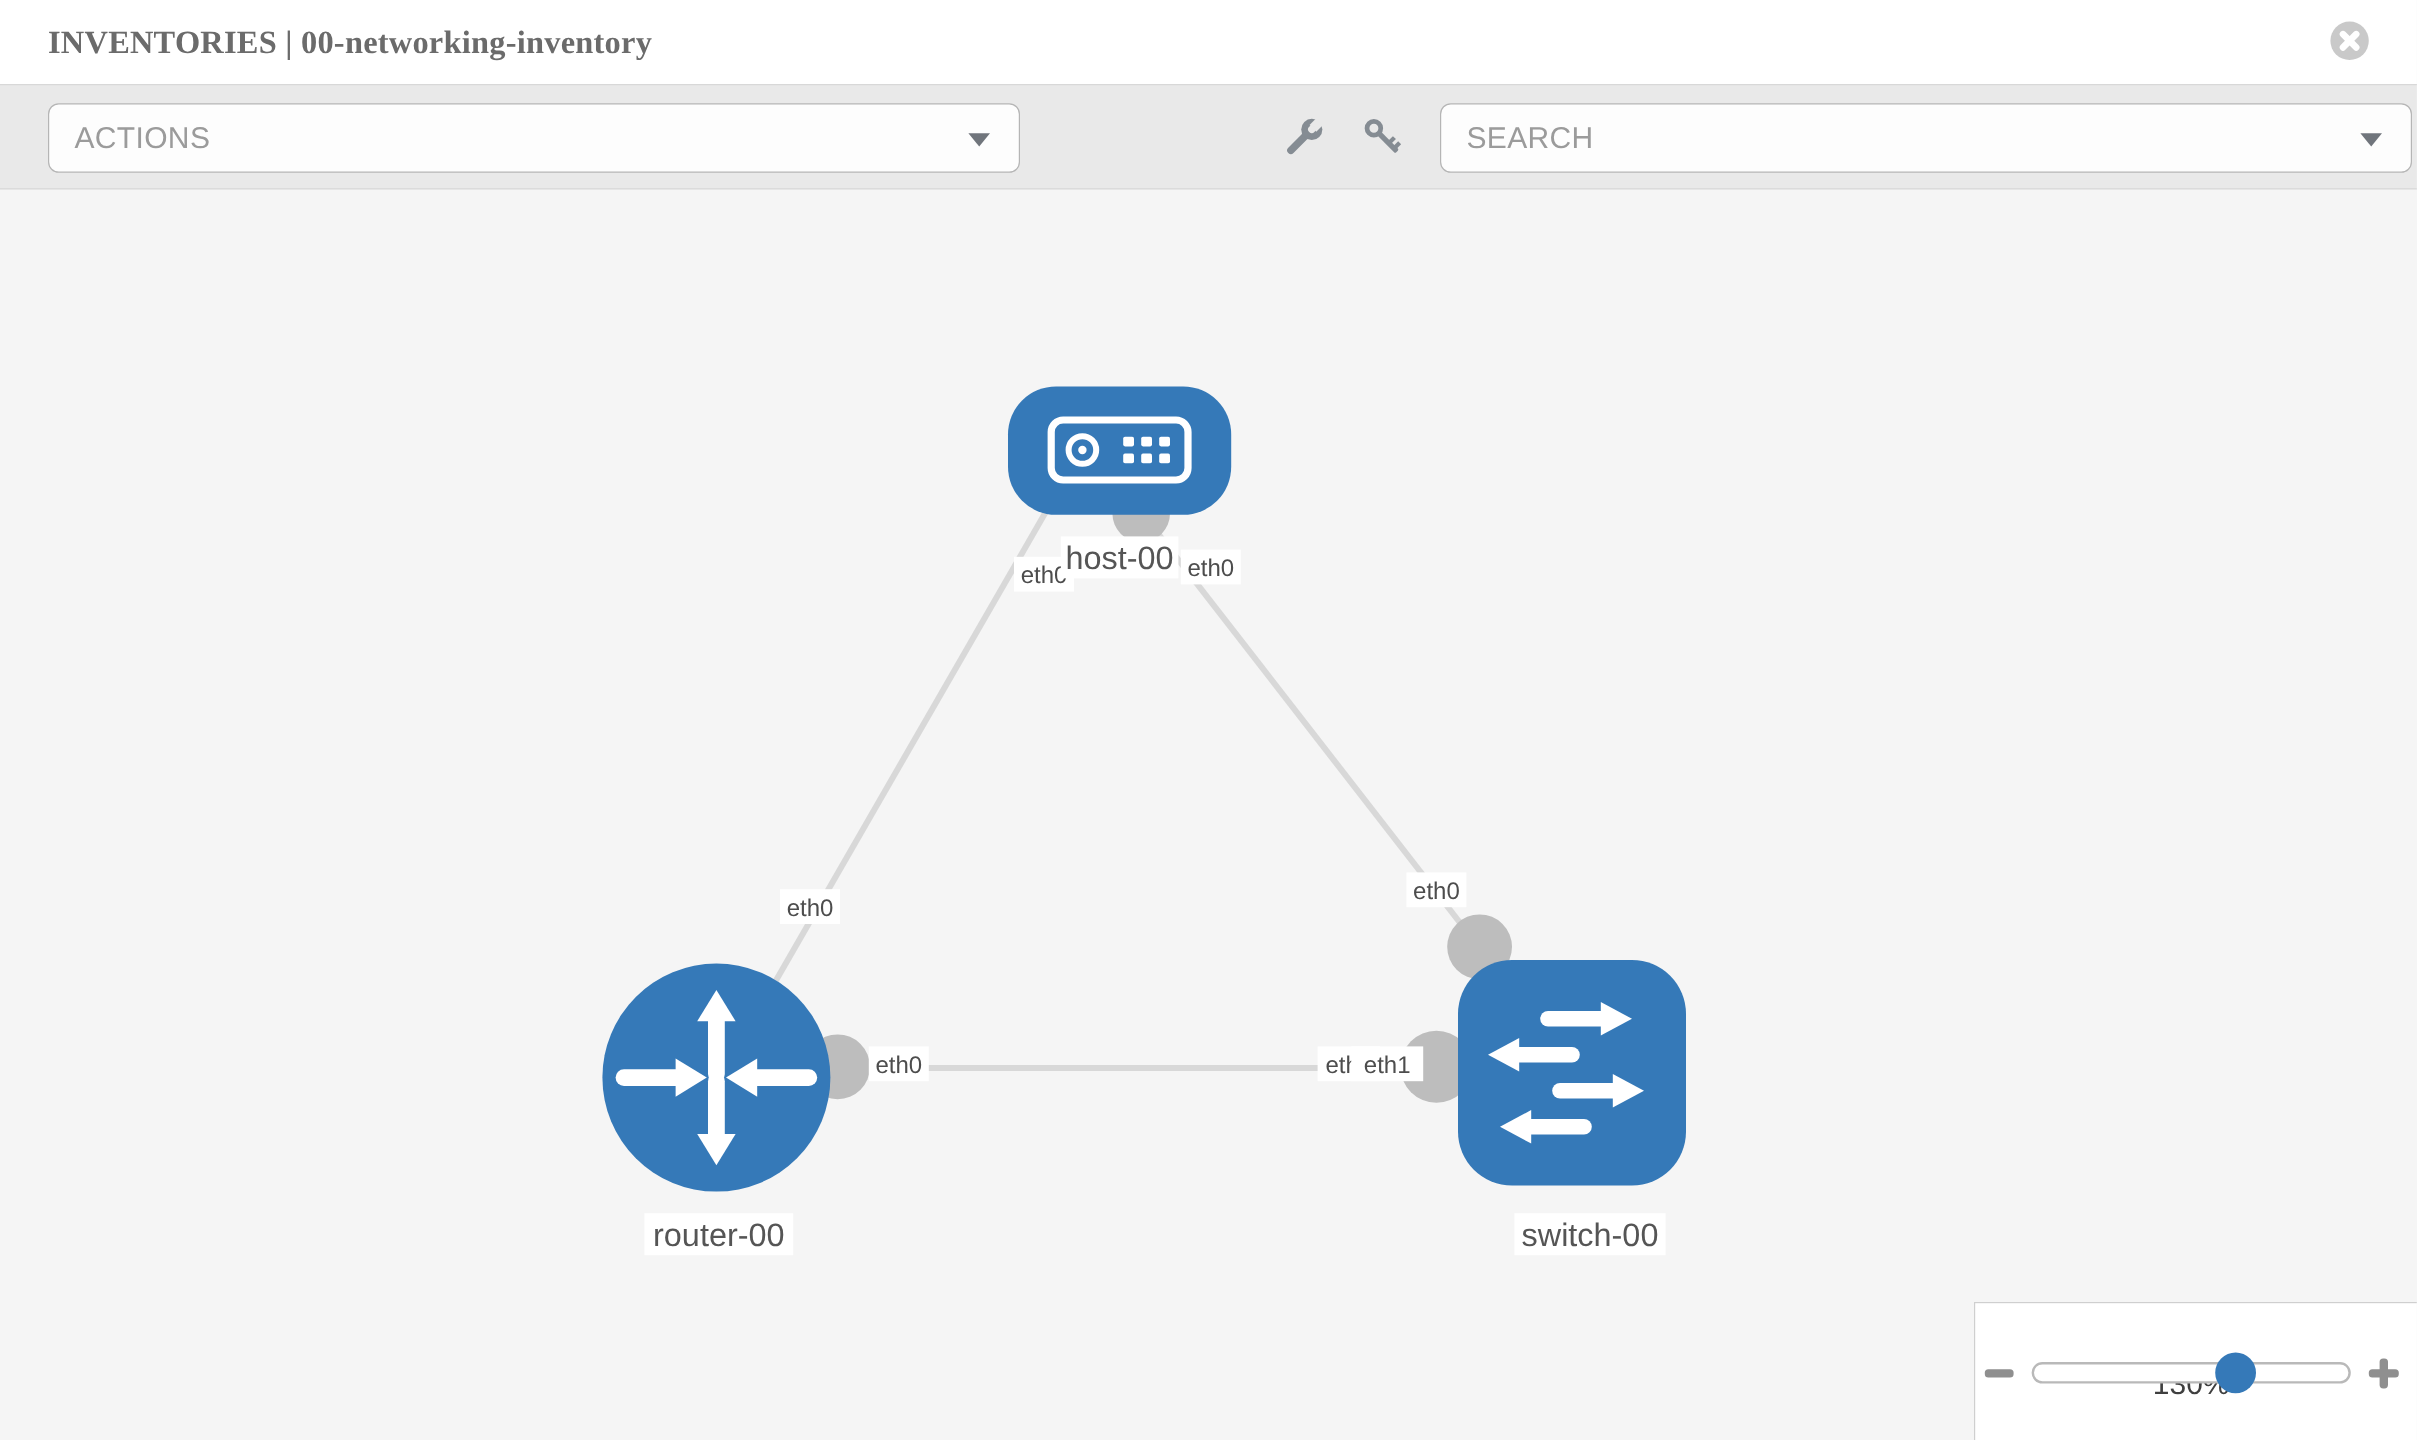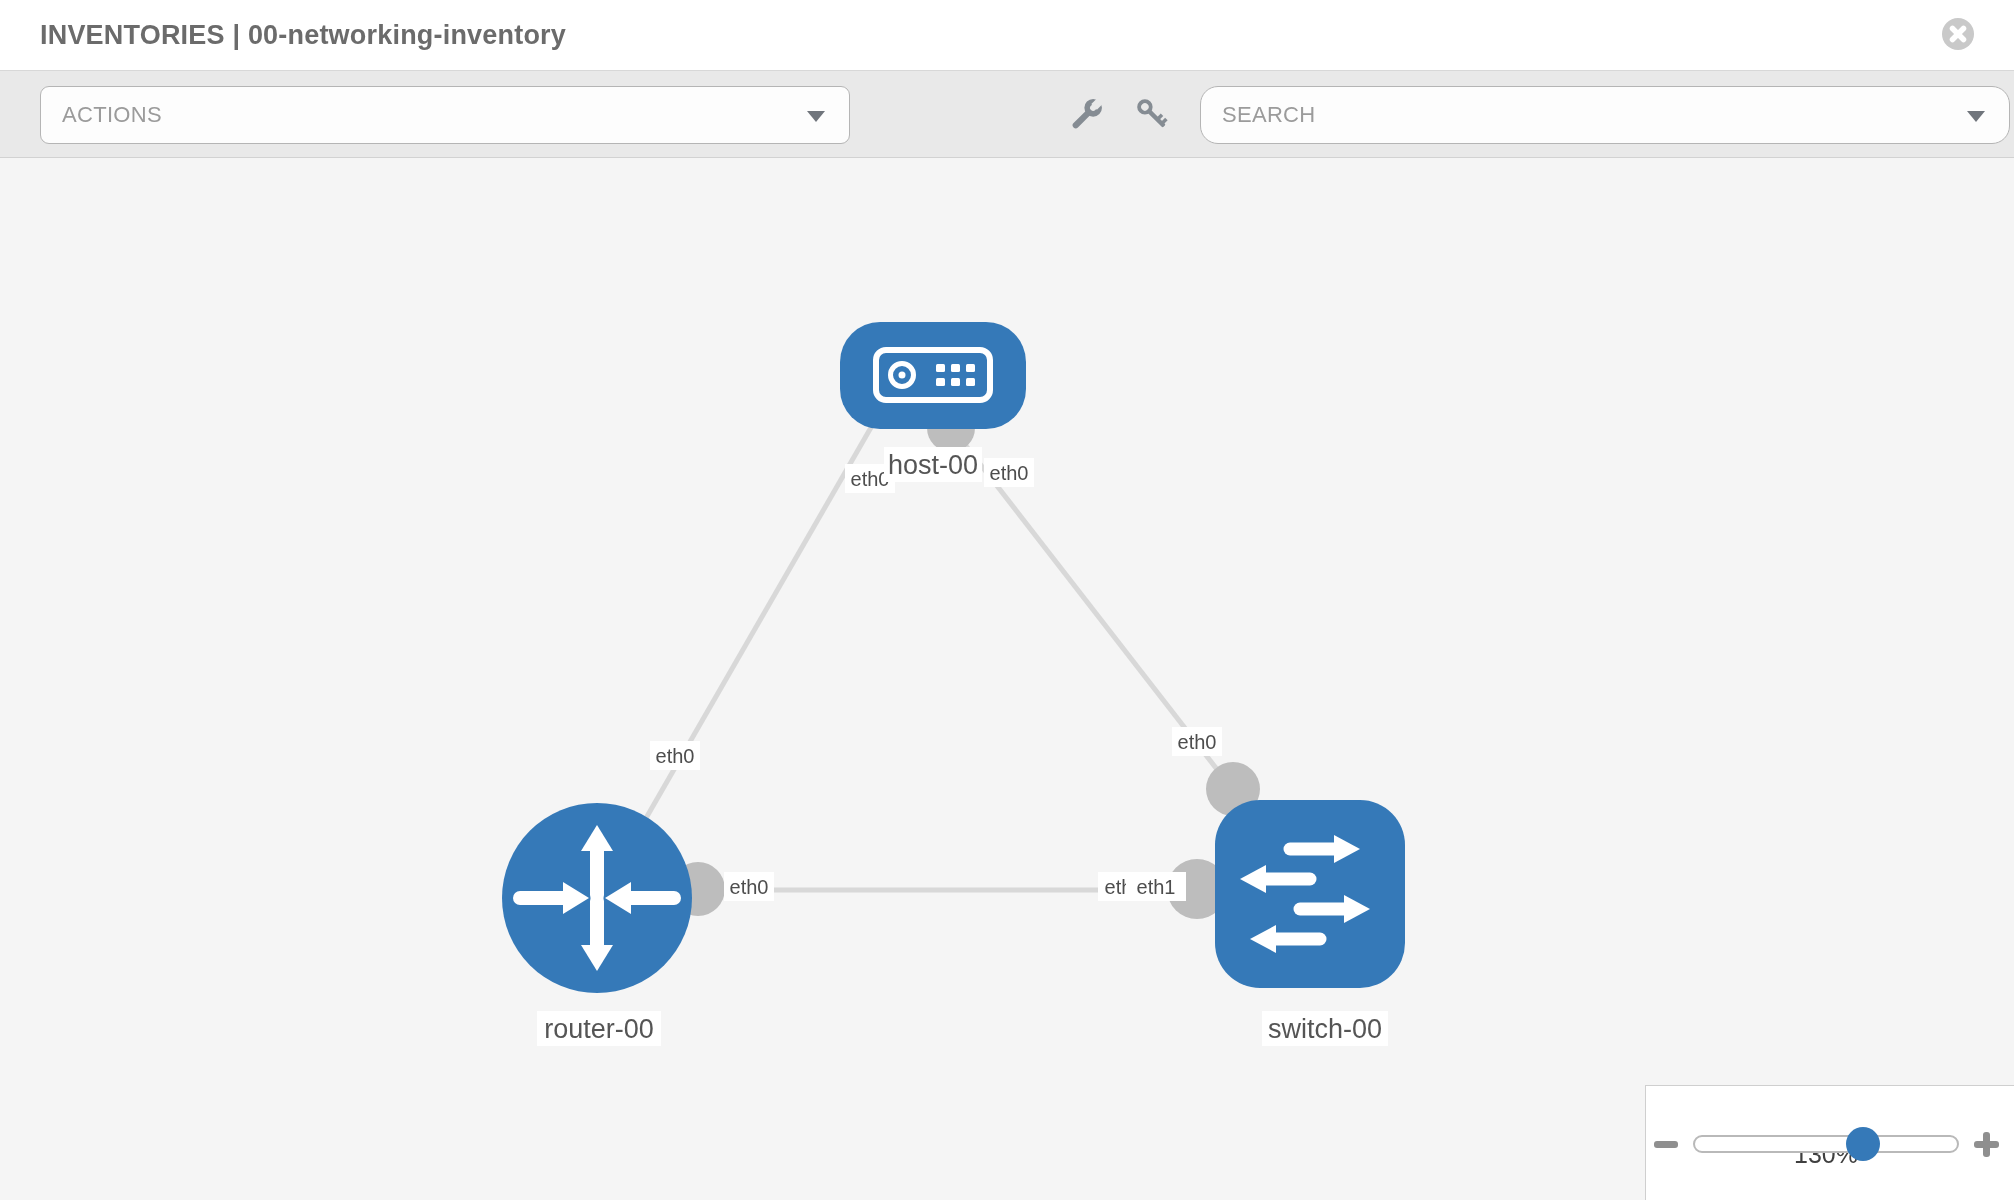--- a/index.html
+++ b/index.html
@@ -1,27 +1,27 @@
 <!DOCTYPE html>
 <html><head>
 <meta charset="utf-8">
 <style>
   html,body{margin:0;padding:0;width:2014px;height:1200px;overflow:hidden;
     font-family:"Liberation Sans",sans-serif;background:#f5f5f5;}
   .header{position:absolute;left:0;top:0;width:2014px;height:70px;background:#ffffff;}
   .header .title{position:absolute;left:40px;top:0;line-height:70px;font-size:27px;
-    font-weight:bold;color:#6b6b6b;letter-spacing:.2px;}
+    font-weight:bold;color:#6b6b6b;letter-spacing:.2px;font-family:Liberation Serif, serif;}
   .close-btn{position:absolute;right:40px;top:18px;width:32px;height:32px;border-radius:50%;
     background:#c9c9c9;cursor:pointer;}
   .close-btn svg{position:absolute;left:0;top:0;}
   .toolbar{position:absolute;left:0;top:70px;width:2014px;height:88px;background:#e9e9e9;
     border-top:1px solid #d8d8d8;border-bottom:1px solid #d2d2d2;box-sizing:border-box;}
   .select-box{position:absolute;top:15px;height:58px;width:810px;background:#fdfdfd;
     border:1px solid #b5b5b5;border-radius:9px;box-sizing:border-box;cursor:pointer;}
-  .select-box .sel-label{position:absolute;left:21px;top:0;line-height:56px;font-size:22px;
+  .select-box .sel-label{position:absolute;left:21px;top:0;line-height:56px;font-size:25px;
     color:#9b9b9b;letter-spacing:.3px;}
   .caret{position:absolute;right:24px;top:24px;width:0;height:0;
     border-left:9px solid transparent;border-right:9px solid transparent;
     border-top:11px solid #70757c;}
   .tool-icon{position:absolute;top:93px;width:44px;height:44px;cursor:pointer;}
   .canvas{position:absolute;left:0;top:158px;width:2014px;height:1042px;background:#f5f5f5;}
   svg.topo{position:absolute;left:0;top:0;}
   .topo text{font-family:"Liberation Sans",sans-serif;fill:#555555;}
   .topo text.nodename{font-size:27px;}
   .topo text.ifname{font-size:20px;fill:#4d4d4d;}
@@ -49,21 +49,21 @@
       <line x1="21.5" y1="10.5" x2="10.5" y2="21.5" stroke="#ffffff" stroke-width="5.5" stroke-linecap="round"></line>
     </svg>
   </div>
 </div>
 
 <div class="toolbar">
   <div class="select-box" style="left:40px;">
     <span class="sel-label">ACTIONS</span>
     <span class="caret"></span>
   </div>
-  <div class="select-box" style="left:1200px;border-radius:18px;">
+  <div class="select-box" style="left:1200px;">
     <span class="sel-label">SEARCH</span>
     <span class="caret"></span>
   </div>
 </div>
 
 <div class="tool-icon" style="left:1064px;">
   <svg width="44" height="44" viewBox="0 0 100 100">
     <g transform="rotate(45 50 50)">
       <rect x="43" y="36" width="14" height="54" rx="7" fill="#858c93"></rect>
       <circle cx="50" cy="27" r="20" fill="#858c93"></circle>

